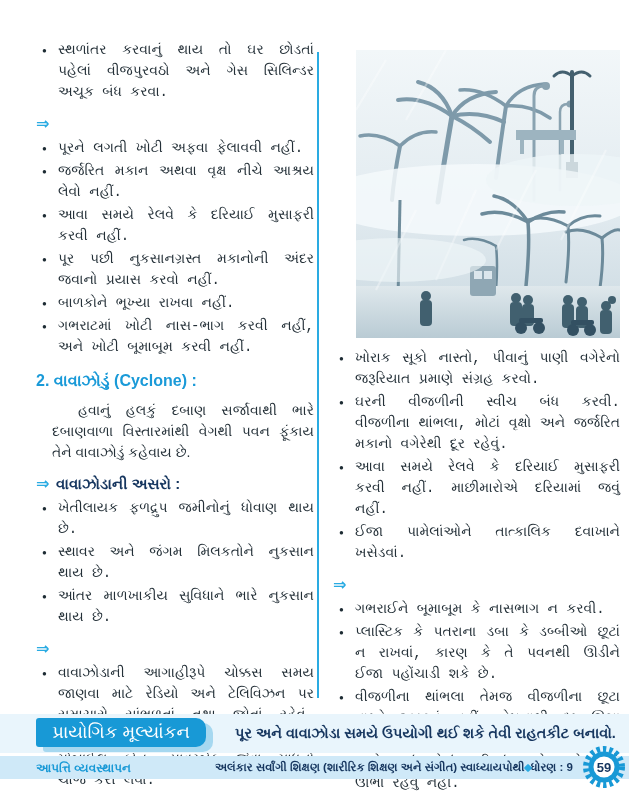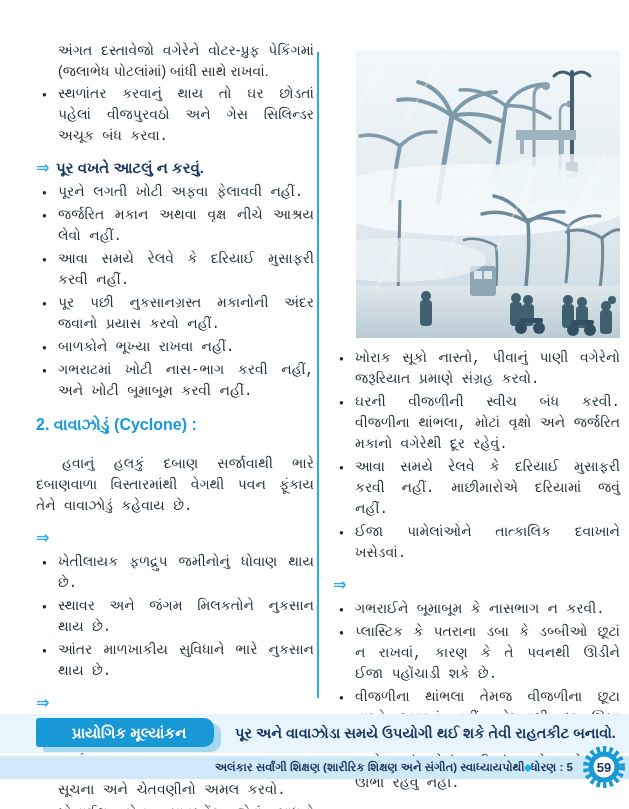--- a/index.html
+++ b/index.html
@@ -12,40 +12,40 @@
 
   
   .col{position:absolute;top:40px;}
   .col-left{left:36px;width:278px;}
   .col-right{left:333px;width:287px;top:50px;}
   .divider{position:absolute;left:317px;top:52px;width:2px;height:646px;background:#2aabe2;}
 
   
   .blk{font-size:14px;line-height:21px;text-align:justify;}
   .para{margin:0 0 2px 22px;}
-  .para.indent{margin-left:0;text-indent:26px;font-family:Liberation Mono, monospace;}
+  .para.indent{margin-left:16px;text-indent:26px;}
   .bullet-item{display:flex;margin:0 0 2px 6px;}
   .bullet-item .dot{flex:0 0 16px;font-size:8px;line-height:21px;color:#1d2b33;}
   .bullet-item .btext{flex:1;font-family:Liberation Mono, monospace;}
   .arrow-heading{display:flex;margin:10px 0 3px 0;font-weight:bold;color:#16365f;font-size:15px;line-height:22px;text-align:left;}
   .arrow-heading .arrow{flex:0 0 20px;color:#2aabe2;font-size:16px;}
-  .section-heading{margin:12px 0 18px 0;font-weight:bold;color:#1a9ad8;font-size:16px;line-height:22px;text-align:left;}
+  .section-heading{margin:12px 0 8px 0;font-weight:bold;color:#1a9ad8;font-size:16px;line-height:22px;text-align:left;}
 
   
   .photo{margin:0 0 10px 23px;width:264px;height:288px;display:block;}
   .photo svg{display:block;width:100%;height:100%;}
 
   
   .eval-bar{position:absolute;left:0;top:714px;width:629px;height:39px;background:#e9f5fc;}
   .eval-badge{
     position:absolute;left:36px;top:4px;width:170px;height:29px;
     background:#1899d6;border-radius:3px 10px 10px 3px;
     box-shadow:7px 5px 0 #a6d8f0;
     display:flex;align-items:center;justify-content:center;
-    color:#ffffff;font-weight:bold;font-size:15px;padding-left:8px;
+    color:#ffffff;font-weight:normal;font-size:18px;
   }
   .eval-text{
     position:absolute;left:235px;top:0;width:390px;height:39px;
     display:flex;align-items:center;
     color:#16365f;font-weight:bold;font-size:14.5px;
   }
 
   
   .footer{position:absolute;left:0;top:756px;width:629px;height:23px;background:#cfe9f8;}
   .footer-left{
@@ -63,28 +63,26 @@
     position:absolute;inset:0;display:flex;align-items:center;justify-content:center;
     color:#16365f;font-weight:bold;font-size:13px;
   }
 </style>
 </head>
 <body>
 
 <div class="page">
 
   <div class="col col-left" id="col-left">
-      <div class="blk para">અંગત દસ્તાવેજો વગેરેને વોટર-પ્રુફ પેકિંગમાં (જલાભેધ પોટલાંમાં) બાંધી સાથે રાખવાં.</div>
       <div class="blk bullet-item">
         <span class="dot">●</span>
         <div class="btext">સ્થળાંતર કરવાનું થાય તો ઘર છોડતાં પહેલાં વીજપુરવઠો અને ગેસ સિલિન્ડર અચૂક બંધ કરવા.</div>
       </div>
       <div class="arrow-heading">
         <span class="arrow">⇒</span>
-        <span>પૂર વખતે આટલું ન કરવું.</span>
       </div>
       <div class="blk bullet-item">
         <span class="dot">●</span>
         <div class="btext">પૂરને લગતી ખોટી અફવા ફેલાવવી નહીં.</div>
       </div>
       <div class="blk bullet-item">
         <span class="dot">●</span>
         <div class="btext">જર્જરિત મકાન અથવા વૃક્ષ નીચે આશ્રય લેવો નહીં.</div>
       </div>
       <div class="blk bullet-item">
@@ -100,20 +98,21 @@
         <div class="btext">બાળકોને ભૂખ્યા રાખવા નહીં.</div>
       </div>
       <div class="blk bullet-item">
         <span class="dot">●</span>
         <div class="btext">ગભરાટમાં ખોટી નાસ-ભાગ કરવી નહીં, અને ખોટી બૂમાબૂમ કરવી નહીં.</div>
       </div>
       <div class="section-heading">2. વાવાઝોડું (Cyclone) :</div>
       <div class="blk para indent">હવાનું હલકું દબાણ સર્જાવાથી ભારે દબાણવાળા વિસ્તારમાંથી વેગથી પવન ફૂંકાય તેને વાવાઝોડું કહેવાય છે.</div>
       <div class="arrow-heading">
         <span class="arrow">⇒</span>
+        <span>વાવાઝોડાની અસરો :</span>
       </div>
       <div class="blk bullet-item">
         <span class="dot">●</span>
         <div class="btext">ખેતીલાયક ફળદ્રુપ જમીનોનું ધોવાણ થાય છે.</div>
       </div>
       <div class="blk bullet-item">
         <span class="dot">●</span>
         <div class="btext">સ્થાવર અને જંગમ મિલકતોને નુકસાન થાય છે.</div>
       </div>
       <div class="blk bullet-item">
@@ -290,24 +289,25 @@
   </div>
 
   <div class="eval-bar">
     <div class="eval-badge">
       <span>પ્રાયોગિક મૂલ્યાંકન</span>
     </div>
     <div class="eval-text">પૂર અને વાવાઝોડા સમયે ઉપયોગી થઈ શકે તેવી રાહતકીટ બનાવો.</div>
   </div>
 
   <div class="footer">
+    <span class="footer-left">આપત્તિ વ્યવસ્થાપન</span>
     <div class="footer-right">
       <span>અલંકાર સર્વાંગી શિક્ષણ (શારીરિક શિક્ષણ અને સંગીત) સ્વાધ્યાયપોથી</span>
       <span class="diamond"></span>
-      <span>ધોરણ : 5</span>
+      <span>ધોરણ : 9</span>
     </div>
     <div class="page-badge">
       <svg viewBox="0 0 44 44">
         <circle cx="22" cy="22" r="18" fill="none" stroke="#1899d6" stroke-width="6" stroke-dasharray="3.4 3"></circle>
         <circle cx="22" cy="22" r="15.5" fill="#1899d6"></circle>
         <circle cx="22" cy="22" r="10.5" fill="#ffffff"></circle>
       </svg>
       <span class="page-num">59</span>
     </div>
   </div>

